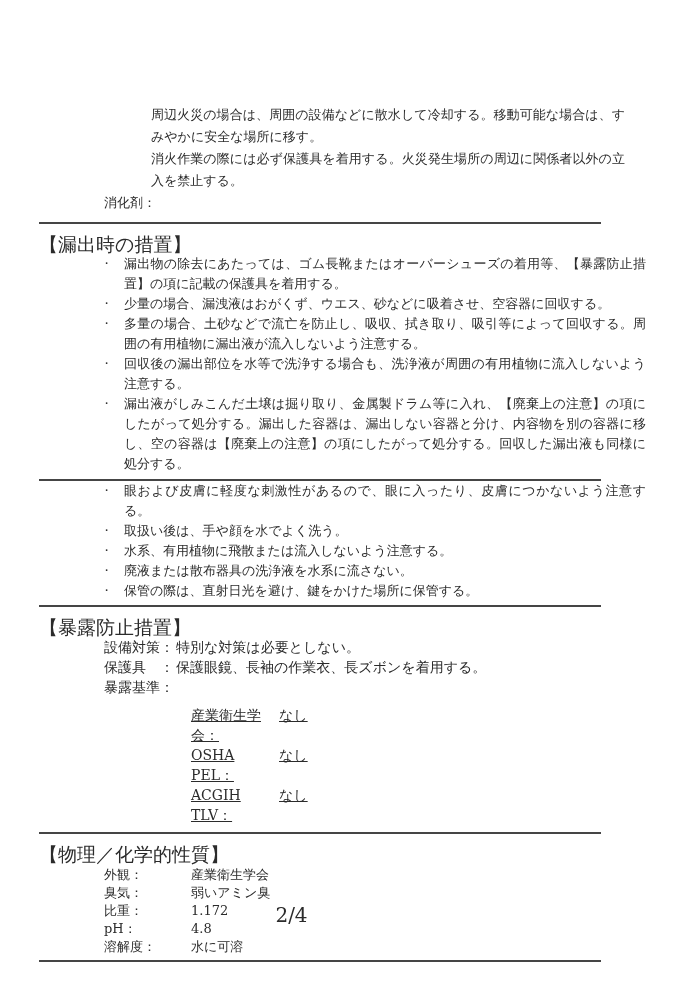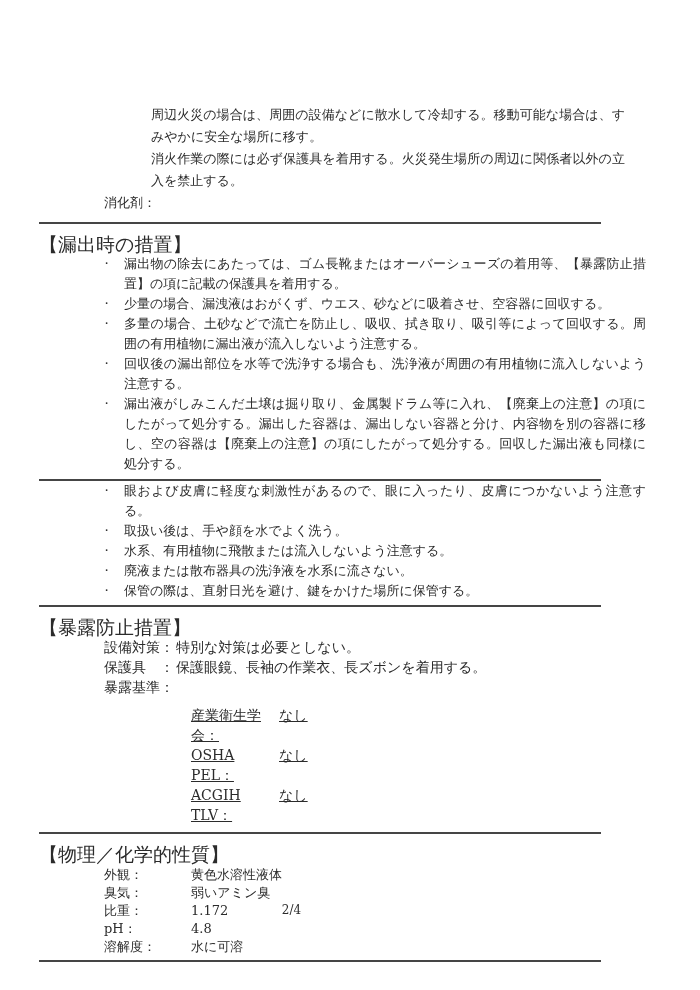--- a/index.html
+++ b/index.html
@@ -57,21 +57,21 @@
   .std-row .lbl { margin-left: 152px; width: 88px; flex: none; }
   .phys-rows { font-size: 13px; line-height: 18px; margin-top: 2px; }
   .phys-row .lbl { width: 87px; }
   
   .footer {
     position: absolute;
     top: 903px;
     left: 0;
     width: 583px;
     text-align: center;
-    font-size: 12px;
+    font-size: 20px;
     color: #2b2b2b;
   }
 </style>
 </head>
 <body>
 
 <div class="page">
 
   <section class="fire-block">
     <div class="fire-paras">
@@ -172,21 +172,21 @@
     </div>
   </section>
 
   <div class="hr hr-4"></div>
 
   <section>
     <h2>【物理／化学的性質】</h2>
     <div class="rows phys-rows">
       <div class="row phys-row">
         <span class="lbl">外観：</span>
-        <span class="val">黄色水溶性液体</span>
+        <span class="val">産業衛生学会</span>
       </div>
       <div class="row phys-row">
         <span class="lbl">臭気：</span>
         <span class="val">弱いアミン臭</span>
       </div>
       <div class="row phys-row">
         <span class="lbl">比重：</span>
         <span class="val">1.172</span>
       </div>
       <div class="row phys-row">

